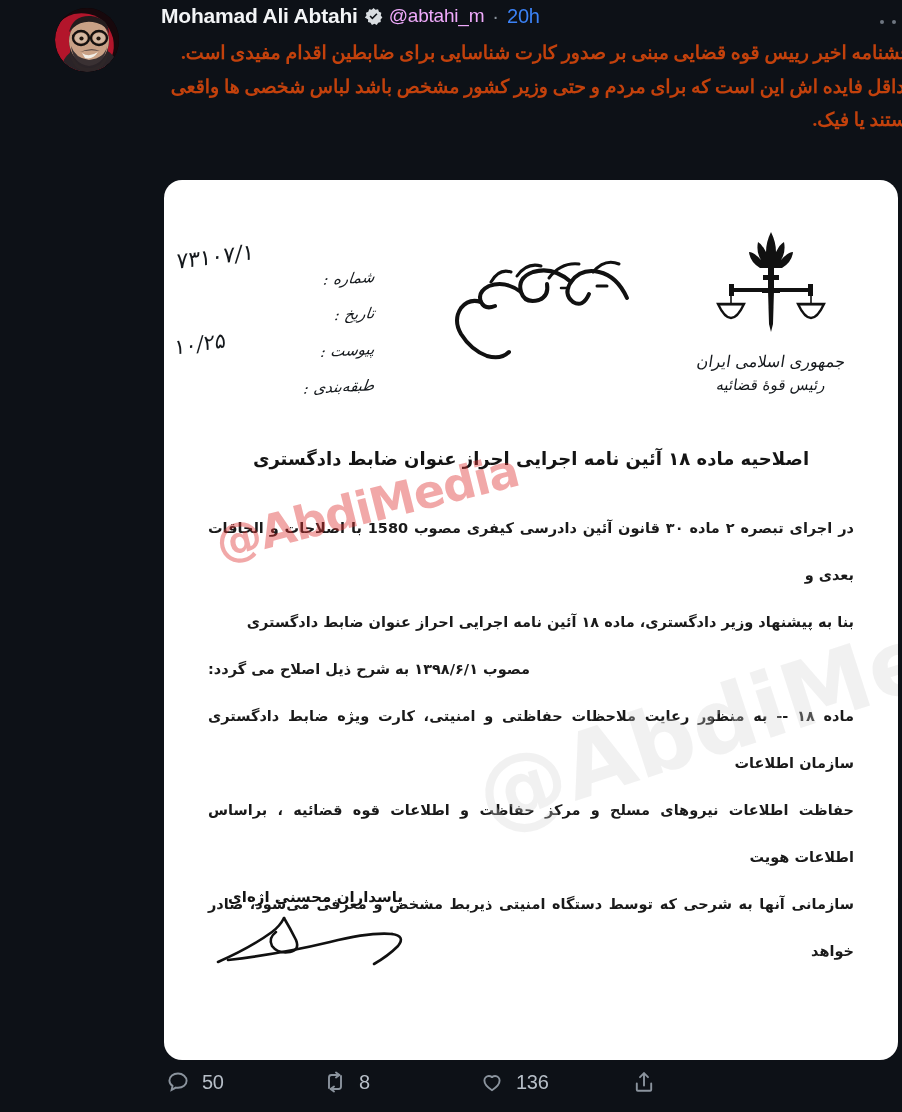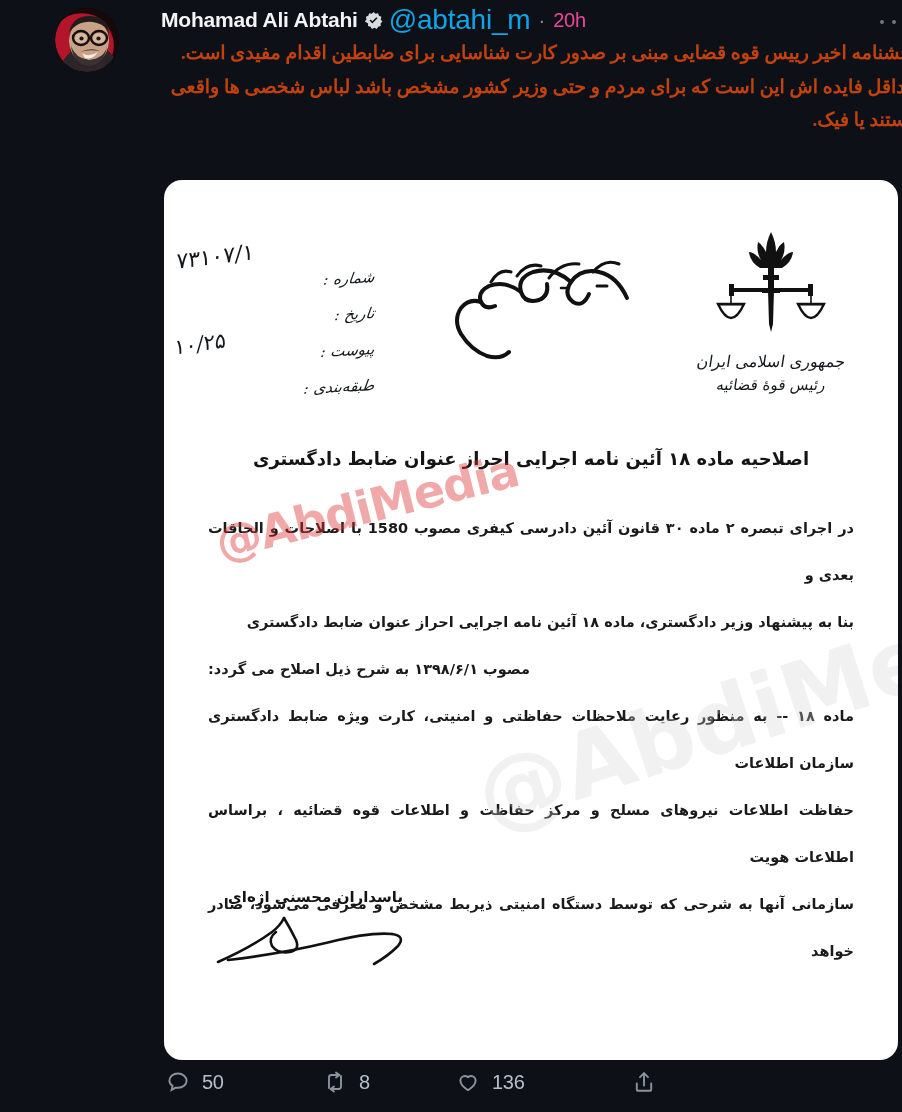--- a/index.html
+++ b/index.html
@@ -56,33 +56,33 @@
   .display-name {
     color: #f2f4f6;
     font-size: 21px;
     font-weight: bold;
     letter-spacing: -0.2px;
   }
 
   .verified-badge { width: 19px; height: 19px; display: block; }
 
   .handle {
-    color: #0ea5e9;
-    font-size: 28px;
+    color: #f0abfc;
+    font-size: 19px;
     letter-spacing: -0.2px;
   }
 
   .dot-sep {
     color: #8b949e;
     font-size: 20px;
     padding: 0 2px;
   }
 
   .timestamp {
-    color: #ec4899;
+    color: #3b82f6;
     font-size: 20px;
     letter-spacing: -0.2px;
   }
 
   .more-menu {
     position: absolute;
     right: 22px;
     top: 14px;
     width: 28px;
     height: 16px;
@@ -303,21 +303,21 @@
     color: #8b949e;
     cursor: pointer;
   }
   .action .count {
     font-size: 20px;
     color: #b7bfc8;
     letter-spacing: -0.3px;
   }
   .a-reply  { left: 138px; top: 4px; }
   .a-retweet{ left: 295px; top: 4px; }
-  .a-like   { left: 428px; top: 4px; }
+  .a-like   { left: 452px; top: 4px; }
   .a-share  { left: 604px; top: 4px; }
 
   .act-icon { display: block; width: 24px; height: 24px; }
 </style>
 </head>
 <body>
 
 <div class="tweet">
 
   <div class="tweet-header">

